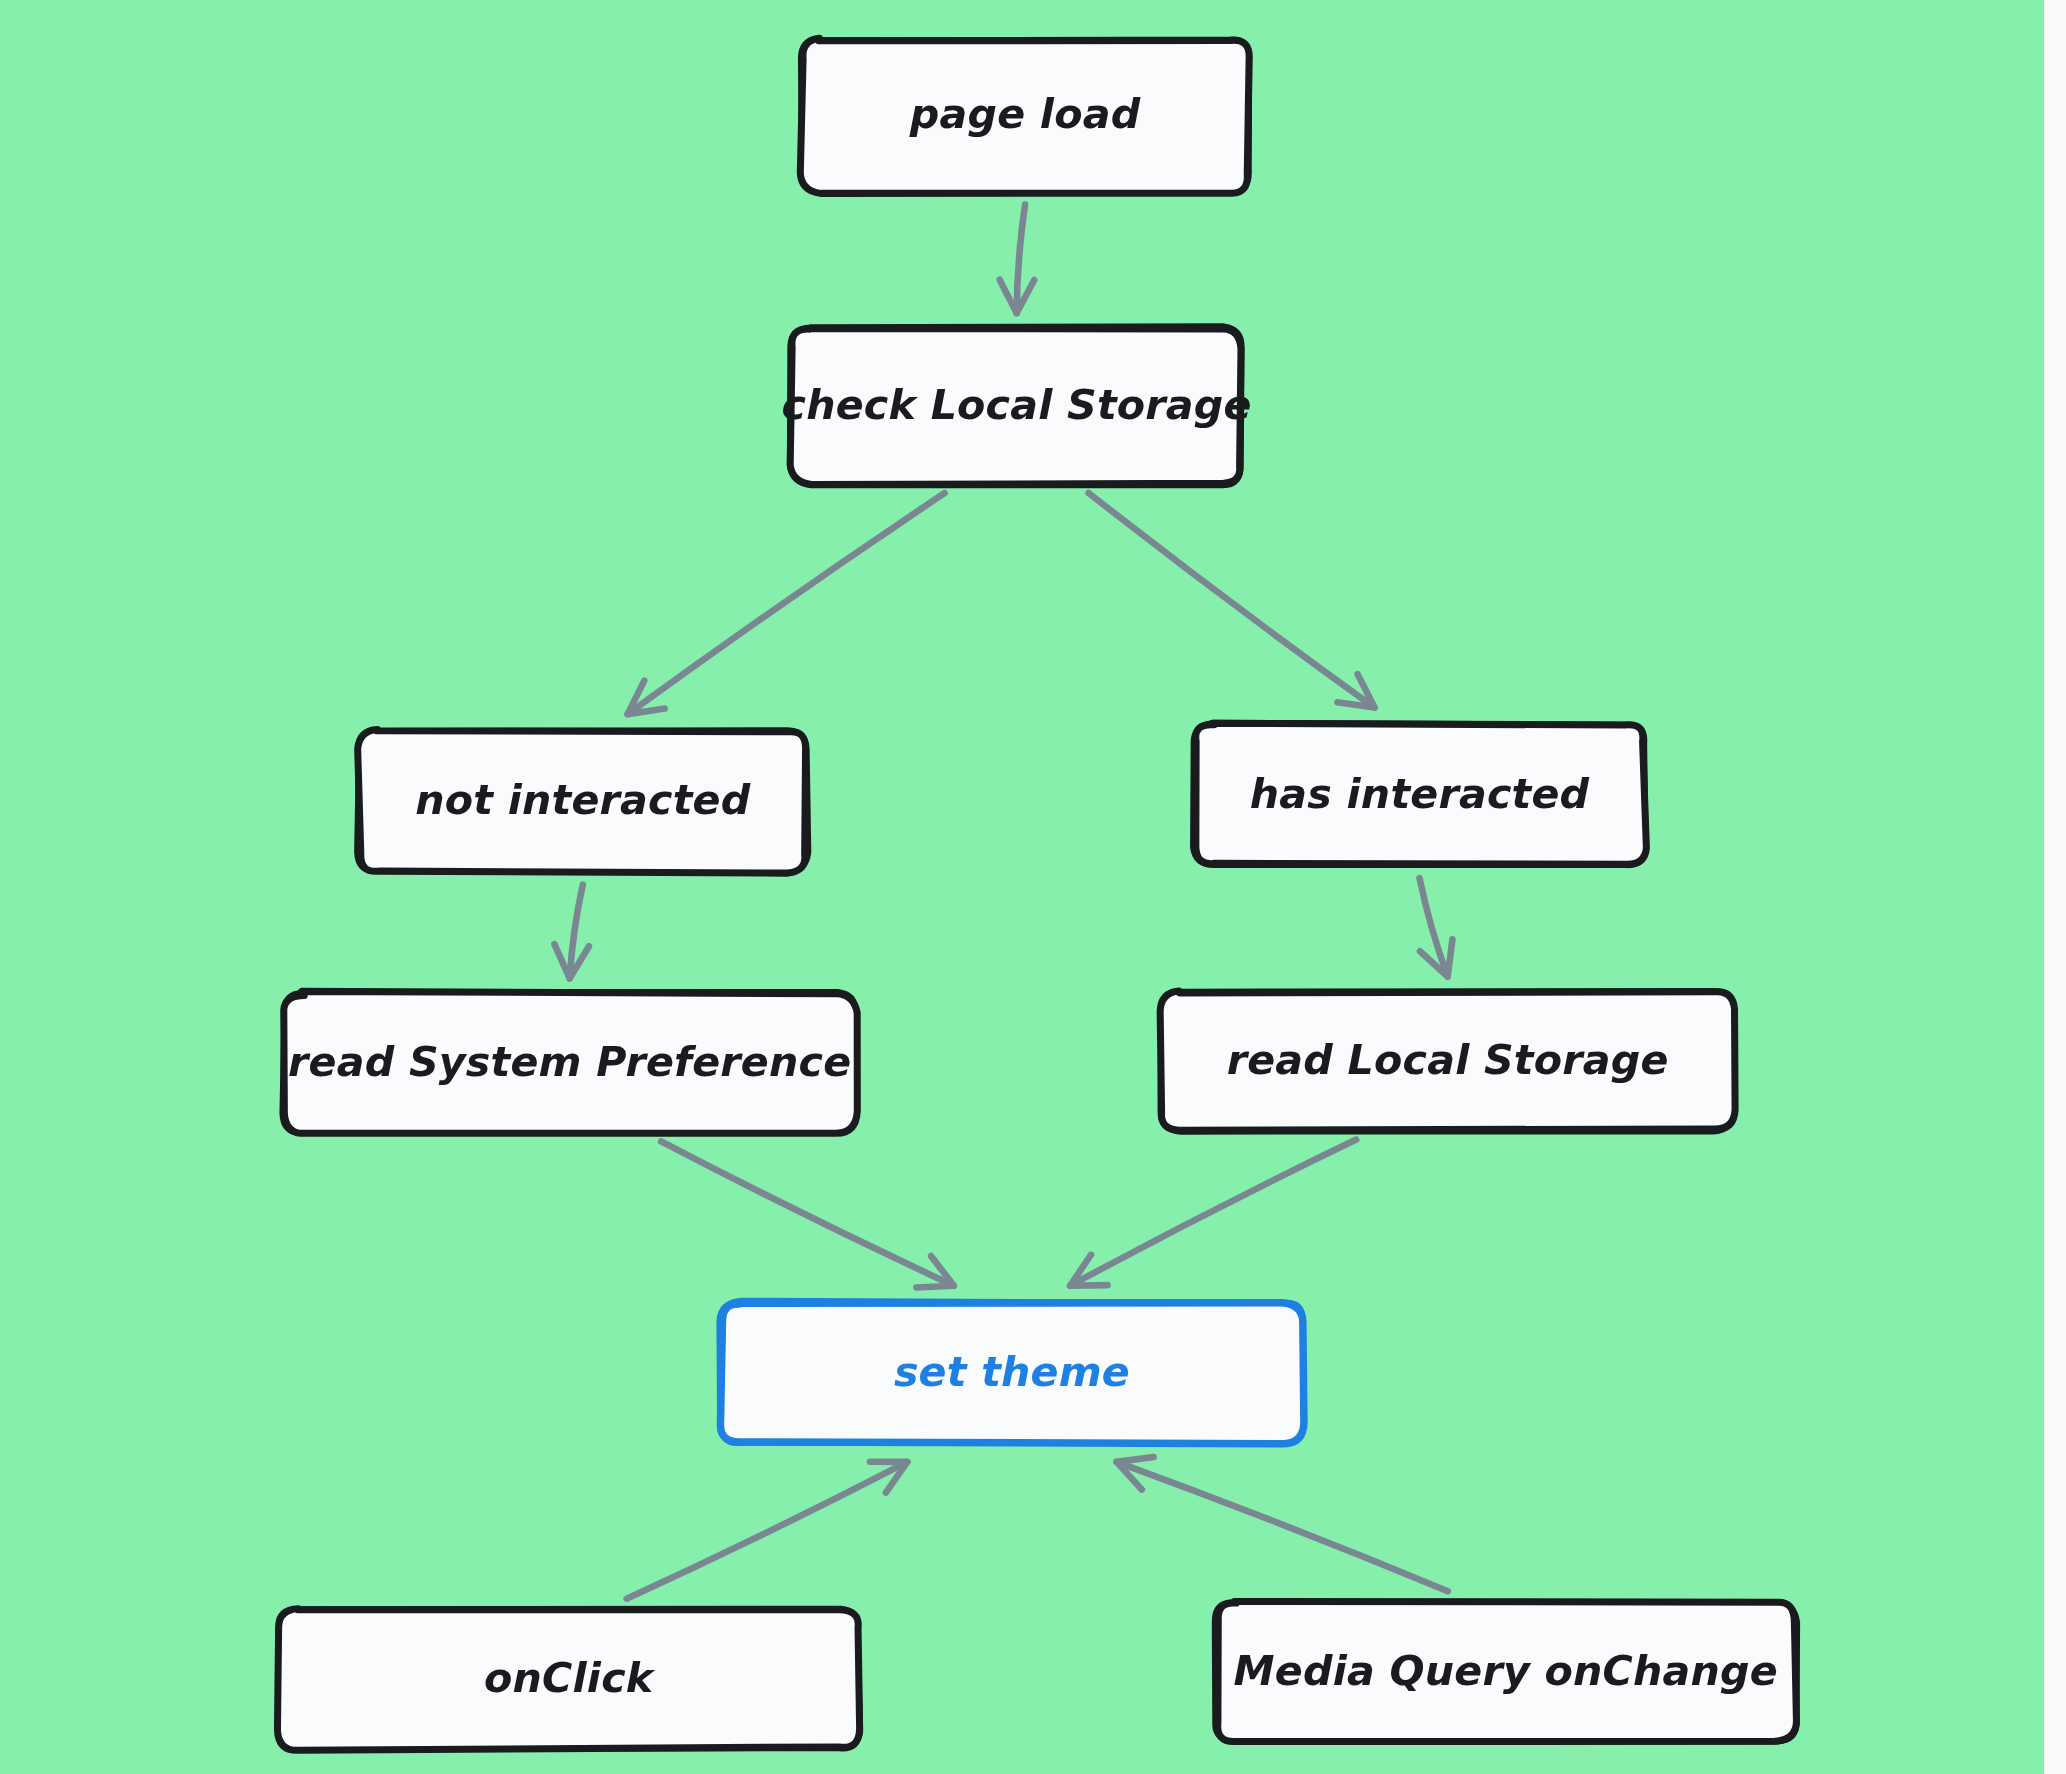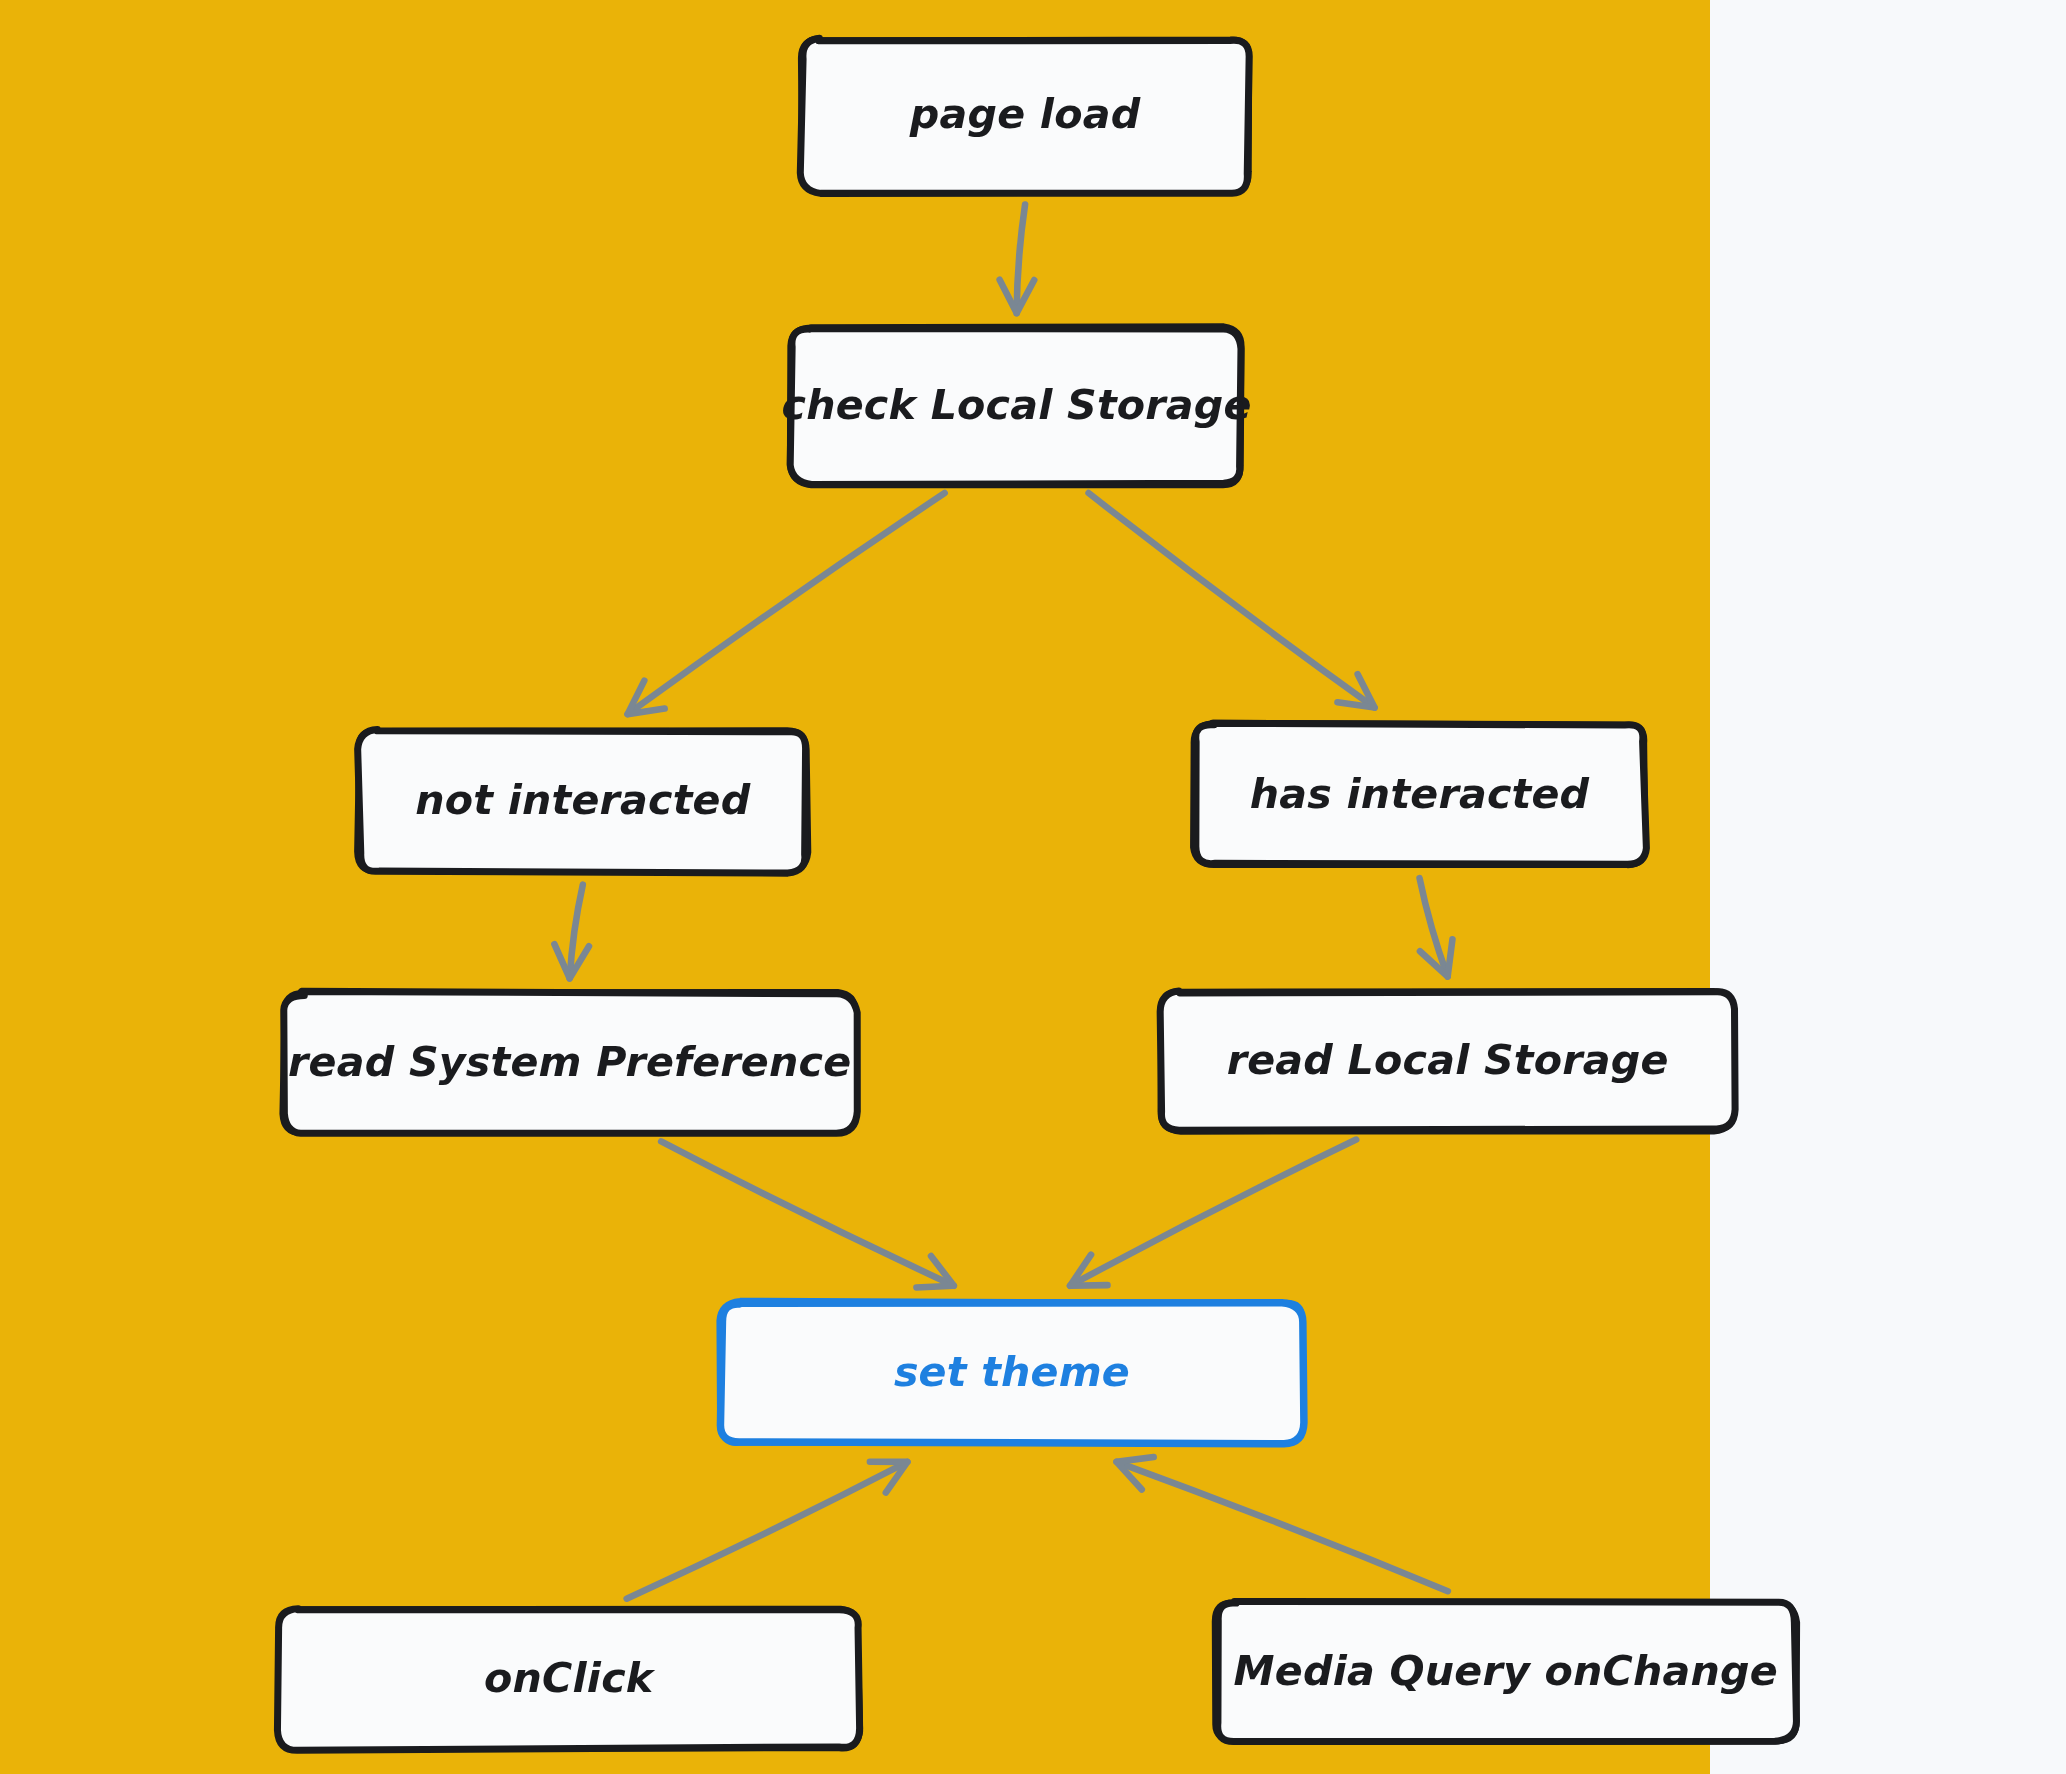--- a/index.html
+++ b/index.html
@@ -9,23 +9,23 @@
     background: #f7f9fb;
   }
   body {
     width: 2067px;
     height: 1775px;
     overflow: hidden;
     font-family: "DejaVu Sans", sans-serif;
   }
   #canvas-root {
     position: relative;
-    width: 1710px;
+    width: 2044px;
     height: 1775px;
-    background: #eab308;
+    background: #86efac;
   }
   svg#diagram {
     position: absolute;
     top: 0;
     left: 0;
     width: 2067px;
     height: 1775px;
     display: block;
   }
   .node-label {

